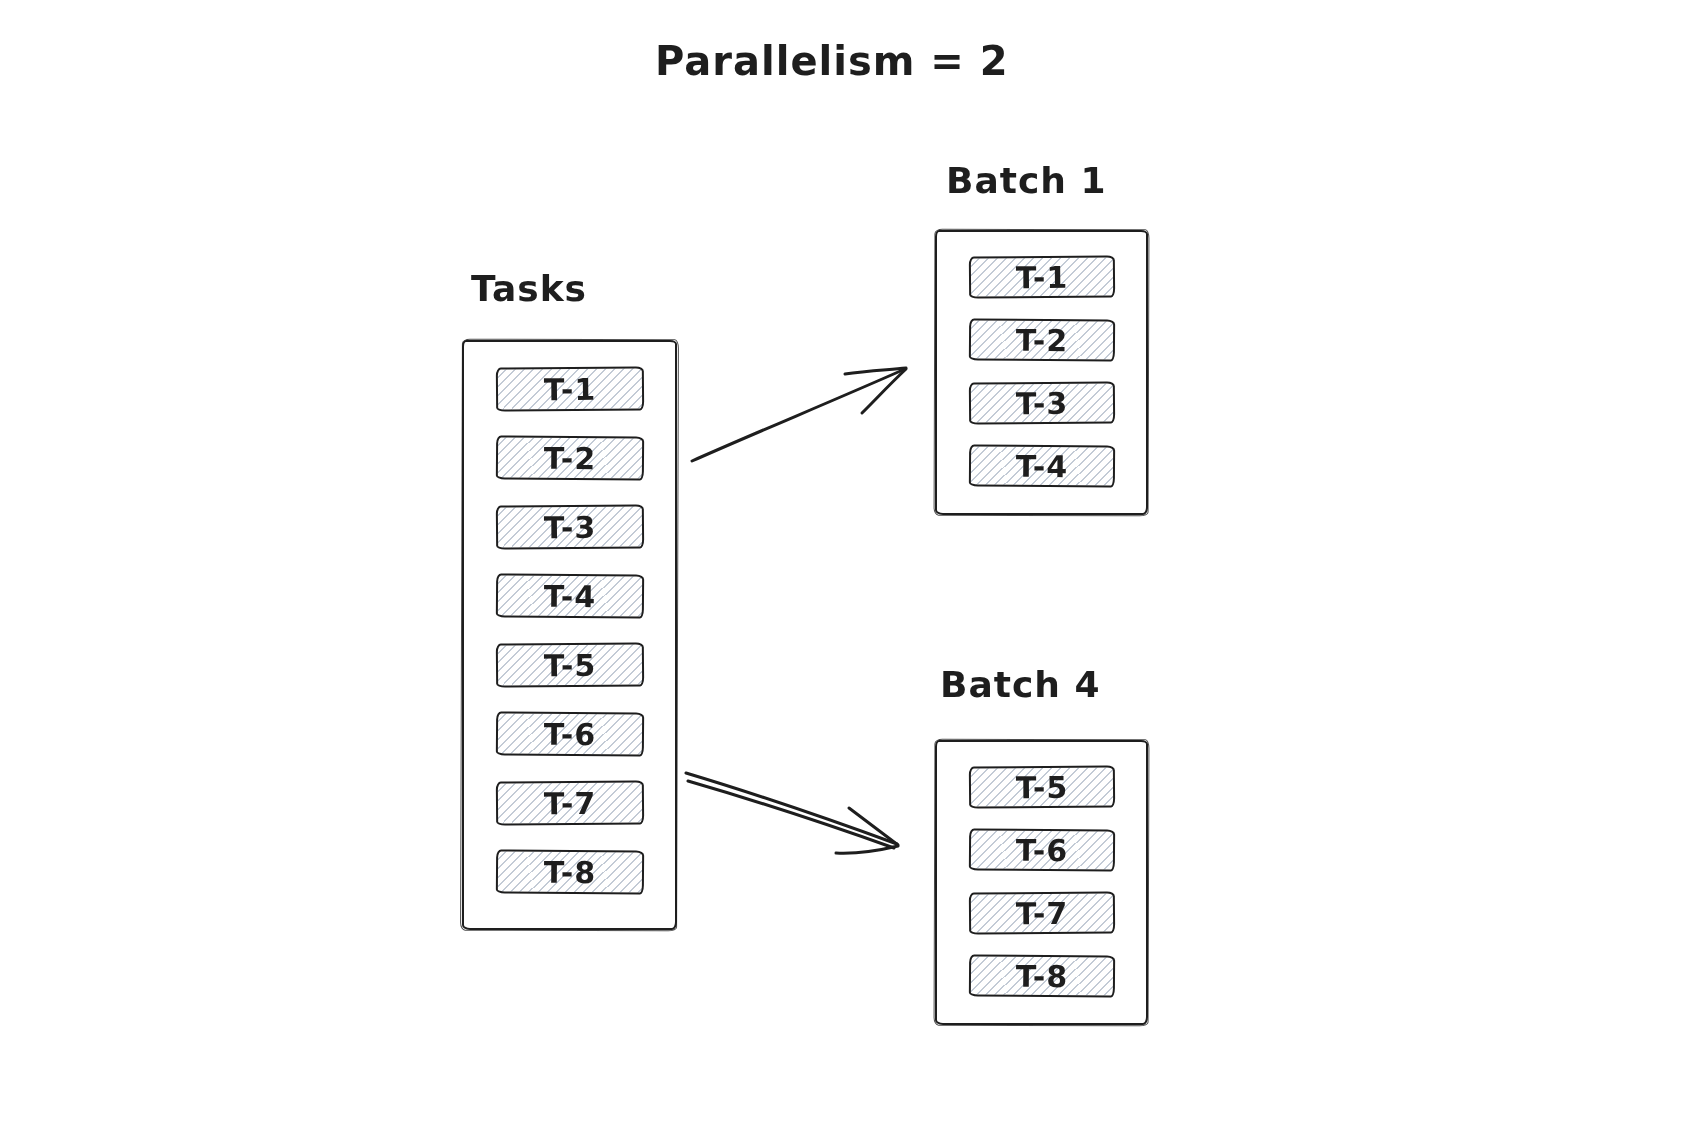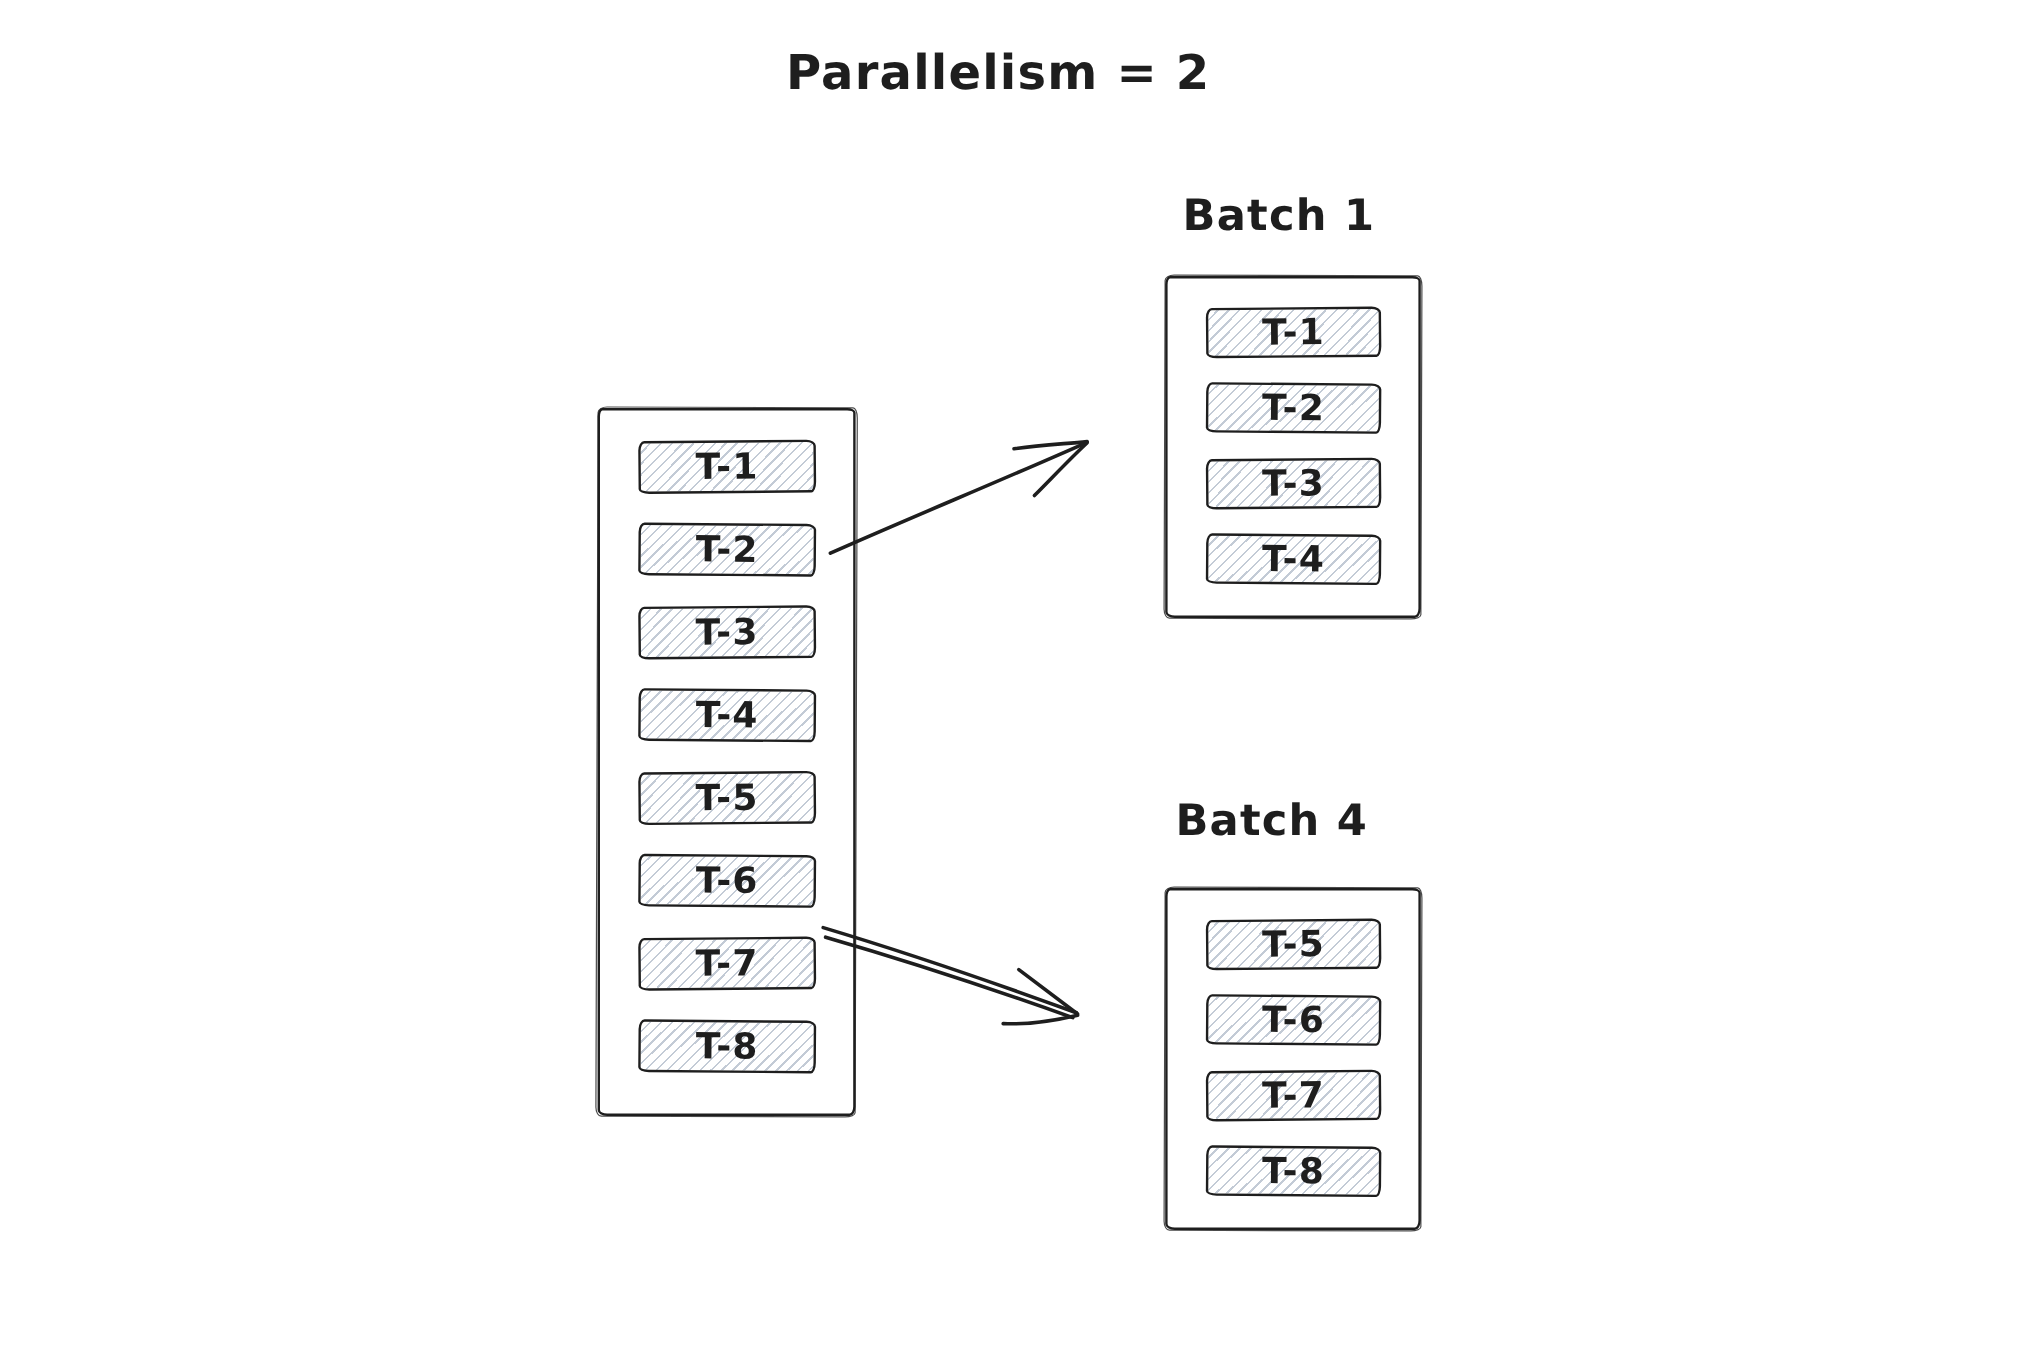--- a/index.html
+++ b/index.html
@@ -19,37 +19,36 @@
   .title{
     position:absolute;
     left:655px;top:38px;width:310px;
     text-align:center;
     font-size:40px;font-weight:600;
     letter-spacing:1px;
     white-space:nowrap;
   }
   .group-label{
     position:absolute;
-    width:200px;text-align:right;
+    width:200px;text-align:left;
     font-size:36px;font-weight:600;
     letter-spacing:1px;
     white-space:nowrap;
   }
   .tasks-label{left:471px;top:268px;}
   .batch1-label{left:946px;top:160px;}
   .batch2-label{left:940px;top:664px;}
 
   .panel{
     position:absolute;
     background:var(--bg);
     border:2.6px solid var(--stroke);
     border-radius:4px 7px 5px 8px / 7px 4px 8px 5px;
     display:flex;flex-direction:column;align-items:center;
     box-sizing:border-box;
-    margin-left:36px;
   }
   .panel::before{
     content:"";position:absolute;inset:-3px;
     border:1.6px solid var(--stroke);
     border-radius:8px 4px 9px 5px / 5px 9px 4px 8px;
     transform:rotate(0.18deg);
     opacity:.8;pointer-events:none;
   }
   .tasks-panel{left:462px;top:340px;width:215px;height:590px;padding-top:25px;gap:25px;}
   .batch-panel{width:213px;height:285px;padding-top:24px;gap:21px;}
@@ -82,20 +81,21 @@
     stroke-width:3;stroke-linecap:round;stroke-linejoin:round;
   }
 </style>
 </head>
 <body>
 
 <div class="canvas">
 
   <div class="title">Parallelism = 2</div>
 
+  <div class="group-label tasks-label">Tasks</div>
   <div class="panel tasks-panel">
     <div class="chip">T-1</div>
     <div class="chip">T-2</div>
     <div class="chip">T-3</div>
     <div class="chip">T-4</div>
     <div class="chip">T-5</div>
     <div class="chip">T-6</div>
     <div class="chip">T-7</div>
     <div class="chip">T-8</div>
   </div>

